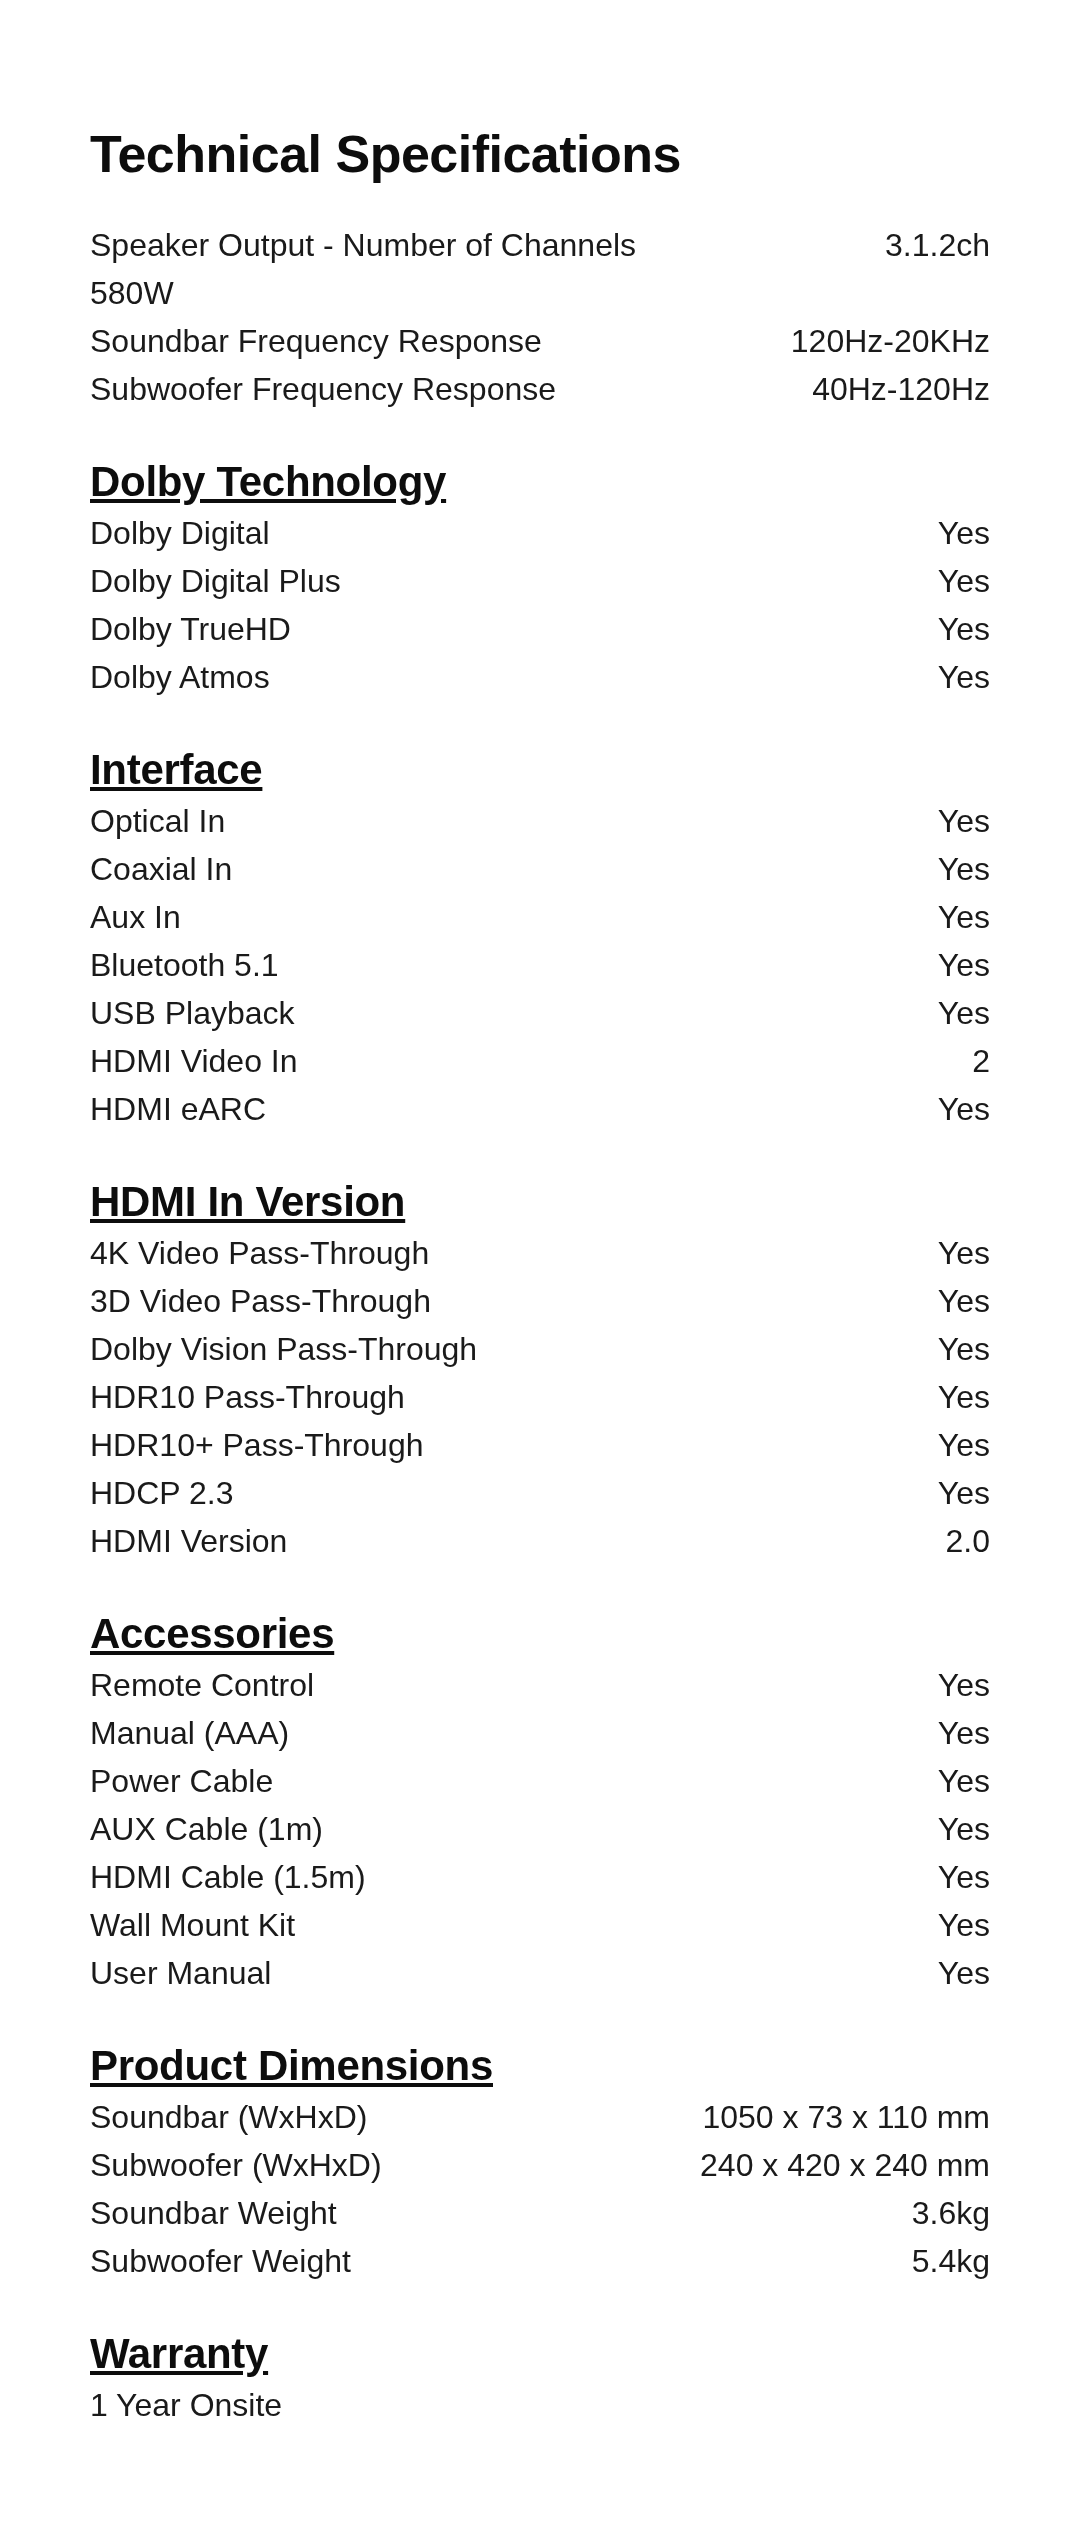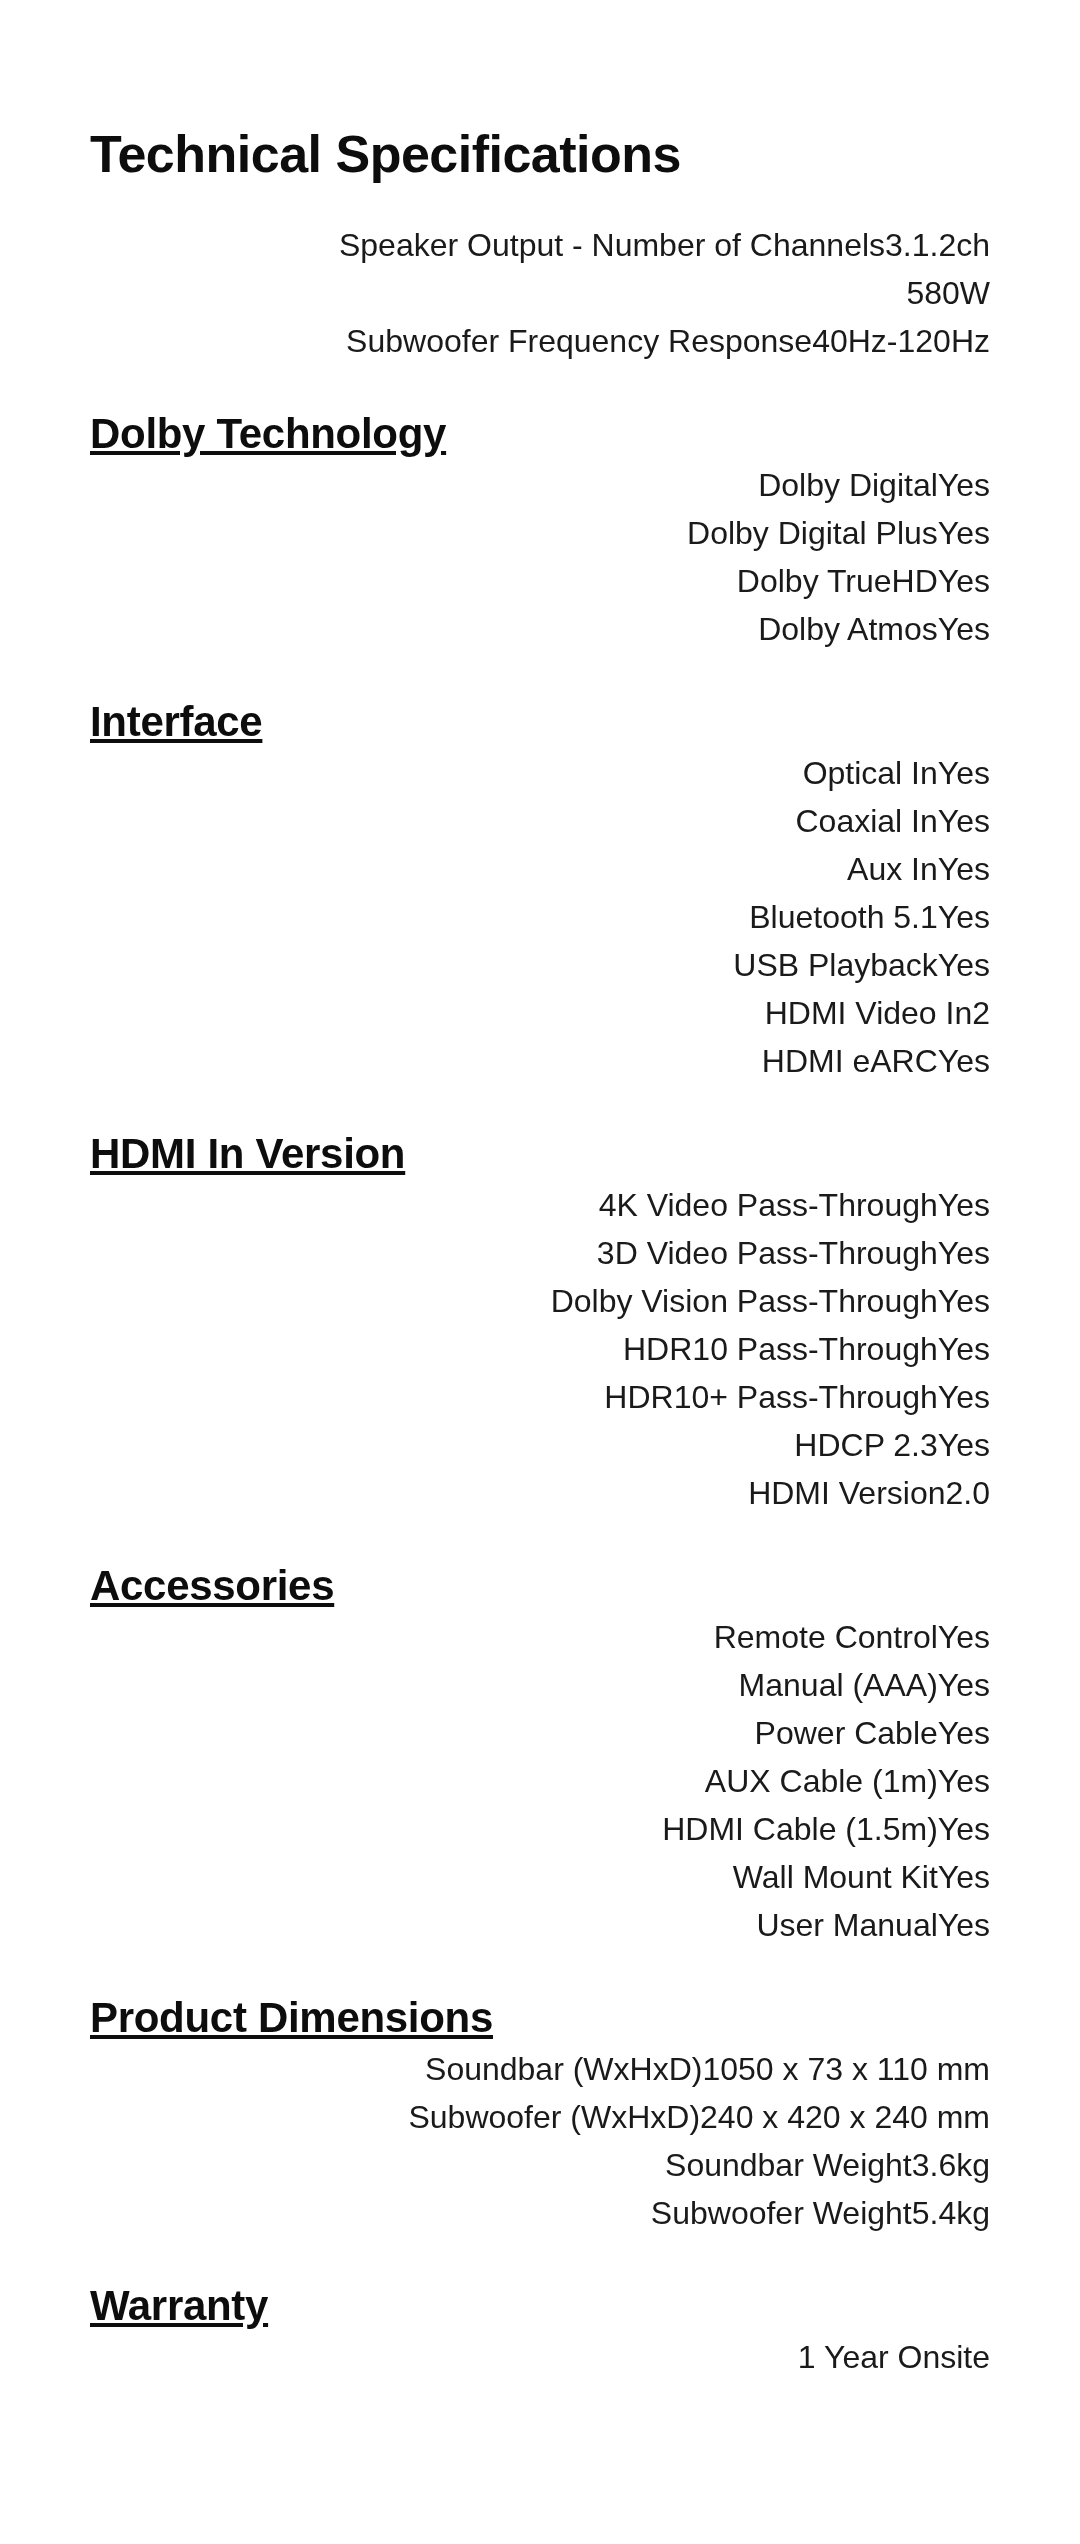--- a/index.html
+++ b/index.html
@@ -36,21 +36,21 @@
     line-height: 48px;
     font-weight: 700;
     letter-spacing: -0.3px;
     color: var(--heading);
     margin: 45px 0 3px 0;
     text-decoration: underline;
   }
   section.spec-section:first-of-type h2.section-heading { display: none; }
   .spec-row {
     display: flex;
-    justify-content: flex-end;
+    justify-content: space-between;
     align-items: baseline;
     font-size: 32px;
     line-height: 48px;
   }
   .spec-label {
     text-align: left;
     white-space: nowrap;
   }
   .spec-value {
     text-align: right;
@@ -69,20 +69,24 @@
     <div class="spec-rows">
   <div class="spec-row">
     <span class="spec-label">Speaker Output - Number of Channels</span>
     <span class="spec-value">3.1.2ch</span>
   </div>
 
   <div class="spec-row">
     <span class="spec-value">580W</span>
   </div>
 
+  <div class="spec-row">
+    <span class="spec-label">Soundbar Frequency Response</span>
+    <span class="spec-value">120Hz-20KHz</span>
+  </div>
 
   <div class="spec-row">
     <span class="spec-label">Subwoofer Frequency Response</span>
     <span class="spec-value">40Hz-120Hz</span>
   </div>
 </div>
   </section>
 
   <section class="spec-section">
     <h2 class="section-heading">Dolby Technology</h2>

